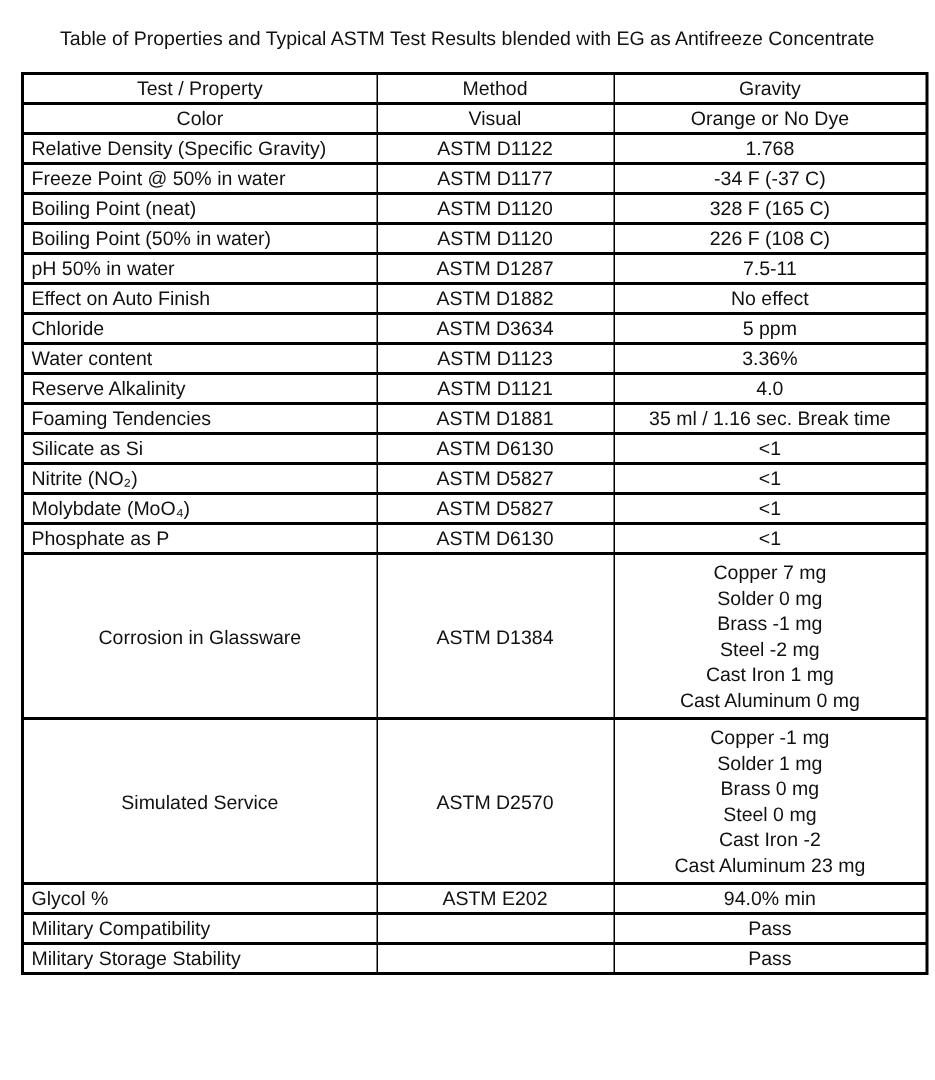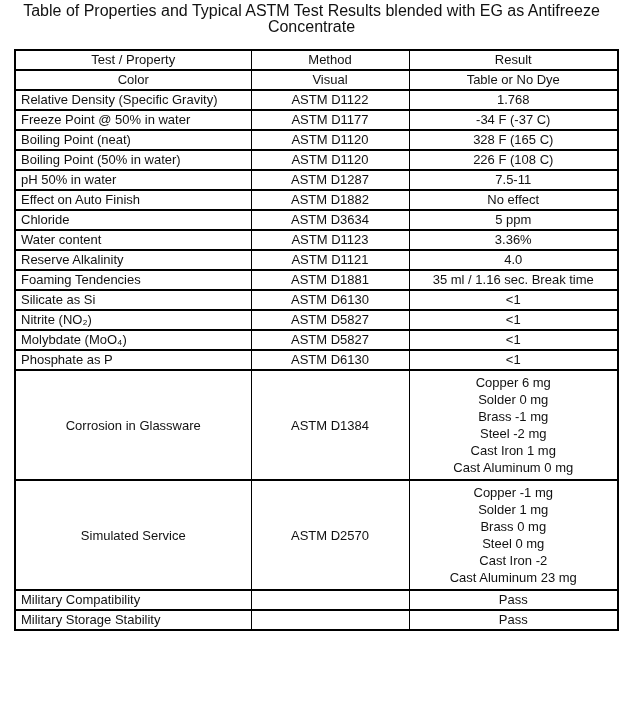--- a/index.html
+++ b/index.html
@@ -8,23 +8,23 @@
     background: #ffffff;
   }
   body {
     width: 623px;
     height: 720px;
     font-family: "Liberation Sans", "DejaVu Sans", sans-serif;
     color: #111111;
     overflow: hidden;
   }
   .title {
-    margin-top: 3px;
+    margin-top: 18px;
     text-align: center;
-    font-size: 16px;
+    font-size: 13px;
     line-height: 16px;
     color: #111111;
   }
   table.astm {
     border-collapse: collapse;
     table-layout: fixed;
     width: 603px;
     margin: 14px 0 0 14px;
     border: 2px solid #000000;
   }
@@ -61,27 +61,27 @@
 <table class="astm">
   <colgroup>
     <col class="c1">
       <col class="c2">
       <col class="c3">
   </colgroup>
   <tbody>
     <tr class="r1">
       <td>Test / Property</td>
       <td>Method</td>
-      <td>Result</td>
+      <td>Gravity</td>
     </tr>
 
     <tr class="r1">
       <td>Color</td>
       <td>Visual</td>
-      <td>Table or No Dye</td>
+      <td>Orange or No Dye</td>
     </tr>
     <tr class="r1">
       <td class="l">Relative Density (Specific Gravity)</td>
       <td>ASTM D1122</td>
       <td>1.768</td>
     </tr>
     <tr class="r1">
       <td class="l">Freeze Point @ 50% in water</td>
       <td>ASTM D1177</td>
       <td>-34 F (-37 C)</td>
@@ -145,21 +145,21 @@
       <td class="l">Phosphate as P</td>
       <td>ASTM D6130</td>
       <td>&lt;1</td>
     </tr>
 
 
     <tr class="r6">
       <td>Corrosion in Glassware</td>
       <td>ASTM D1384</td>
       <td>
-        <span class="line">Copper 6 mg</span>
+        <span class="line">Copper 7 mg</span>
         <span class="line">Solder 0 mg</span>
         <span class="line">Brass -1 mg</span>
         <span class="line">Steel -2 mg</span>
         <span class="line">Cast Iron 1 mg</span>
         <span class="line">Cast Aluminum 0 mg</span>
       </td>
     </tr>
     <tr class="r6">
       <td>Simulated Service</td>
       <td>ASTM D2570</td>
@@ -167,20 +167,25 @@
         <span class="line">Copper -1 mg</span>
         <span class="line">Solder 1 mg</span>
         <span class="line">Brass 0 mg</span>
         <span class="line">Steel 0 mg</span>
         <span class="line">Cast Iron -2</span>
         <span class="line">Cast Aluminum 23 mg</span>
       </td>
     </tr>
 
     <tr class="r1">
+      <td class="l">Glycol %</td>
+      <td>ASTM E202</td>
+      <td>94.0% min</td>
+    </tr>
+    <tr class="r1">
       <td class="l">Military Compatibility</td>
       <td></td>
       <td>Pass</td>
     </tr>
     <tr class="r1">
       <td class="l">Military Storage Stability</td>
       <td></td>
       <td>Pass</td>
     </tr>
   </tbody>

